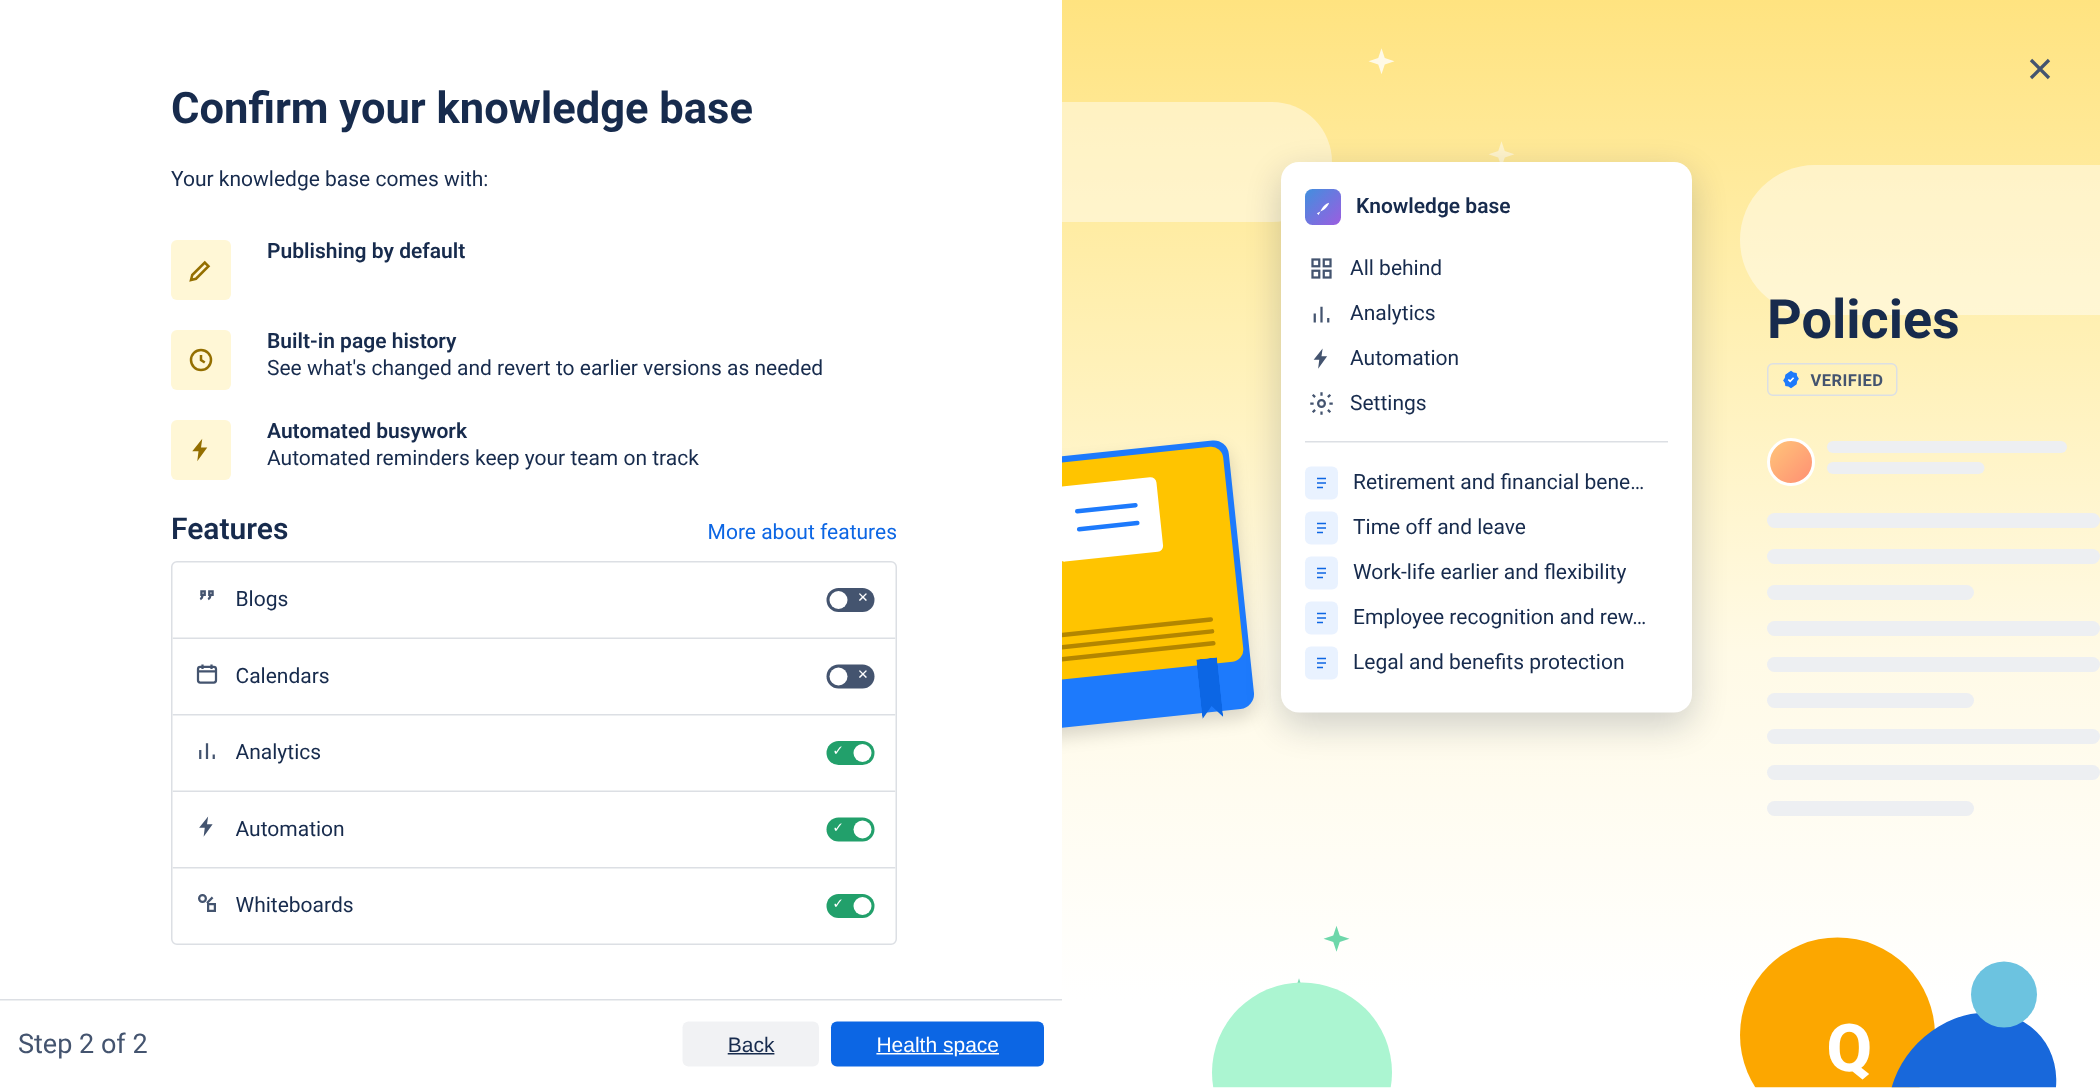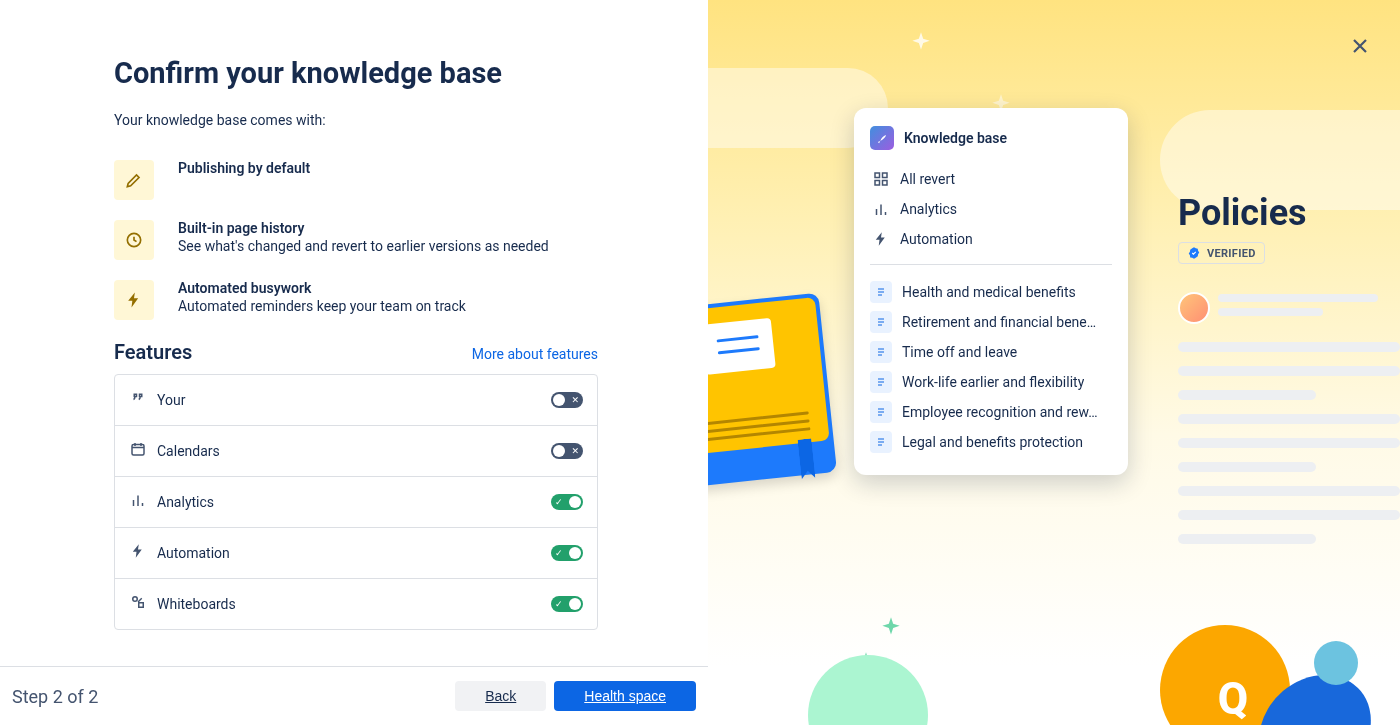--- a/index.html
+++ b/index.html
@@ -266,21 +266,21 @@
       <div class="ft">Features</div>
       <a href="#">More about features</a>
     </div>
 
     <div class="feature-list">
       <div class="feature-row">
         <div class="feature-left">
           <span><svg viewBox="0 0 24 24" fill="none" stroke="#44546F" stroke-width="2">
                 <path d="M7 7h3v3H7zM14 7h3v3h-3zM8 10c0 3-2 4-2 4M15 10c0 3-2 4-2 4"></path>
               </svg></span>
-          <span class="feature-name">Your</span>
+          <span class="feature-name">Blogs</span>
         </div>
         <span class="toggle off">
             <span class="knob"></span>
             <span class="mark">✕</span>
           </span>
       </div>
       <div class="feature-row">
         <div class="feature-left">
           <span><svg viewBox="0 0 24 24" fill="none" stroke="#44546F" stroke-width="2">
                 <rect x="4" y="6" width="16" height="14" rx="2"></rect>
@@ -381,45 +381,44 @@
       <div class="kb-title">Knowledge base</div>
     </div>
 
     <div class="nav-item">
       <svg viewBox="0 0 24 24" fill="none" stroke="currentColor" stroke-width="2">
           <rect x="4" y="4" width="6" height="6"></rect>
           <rect x="14" y="4" width="6" height="6"></rect>
           <rect x="4" y="14" width="6" height="6"></rect>
           <rect x="14" y="14" width="6" height="6"></rect>
         </svg>
-      <span>All revert</span>
+      <span>All behind</span>
     </div>
     <div class="nav-item">
       <svg viewBox="0 0 24 24" fill="none" stroke="currentColor" stroke-width="2">
           <path d="M6 20V12M12 20V6M18 20v-4"></path>
         </svg>
       <span>Analytics</span>
     </div>
     <div class="nav-item">
       <svg viewBox="0 0 24 24" fill="currentColor">
           <path d="M13 3L5 13h5l-1 8 8-11h-5l1-7z"></path>
         </svg>
       <span>Automation</span>
     </div>
+    <div class="nav-item">
+      <svg viewBox="0 0 24 24" fill="none" stroke="currentColor" stroke-width="2">
+          <circle cx="12" cy="12" r="3"></circle>
+          <path d="M12 2v3M12 19v3M4.2 4.2l2.1 2.1M17.7 17.7l2.1 2.1M2 12h3M19 12h3M4.2 19.8l2.1-2.1M17.7 6.3l2.1-2.1"></path>
+        </svg>
+      <span>Settings</span>
+    </div>
 
     <div class="nav-sep"></div>
 
-    <div class="page-item">
-      <div class="page-icon">
-          <svg viewBox="0 0 24 24" fill="none" stroke="currentColor" stroke-width="2">
-            <path d="M6 6h12M6 12h12M6 18h8"></path>
-          </svg>
-        </div>
-      <div class="page-label">Health and medical benefits</div>
-    </div>
     <div class="page-item">
       <div class="page-icon">
           <svg viewBox="0 0 24 24" fill="none" stroke="currentColor" stroke-width="2">
             <path d="M6 6h12M6 12h12M6 18h8"></path>
           </svg>
         </div>
       <div class="page-label">Retirement and financial bene…</div>
     </div>
     <div class="page-item">
       <div class="page-icon">

